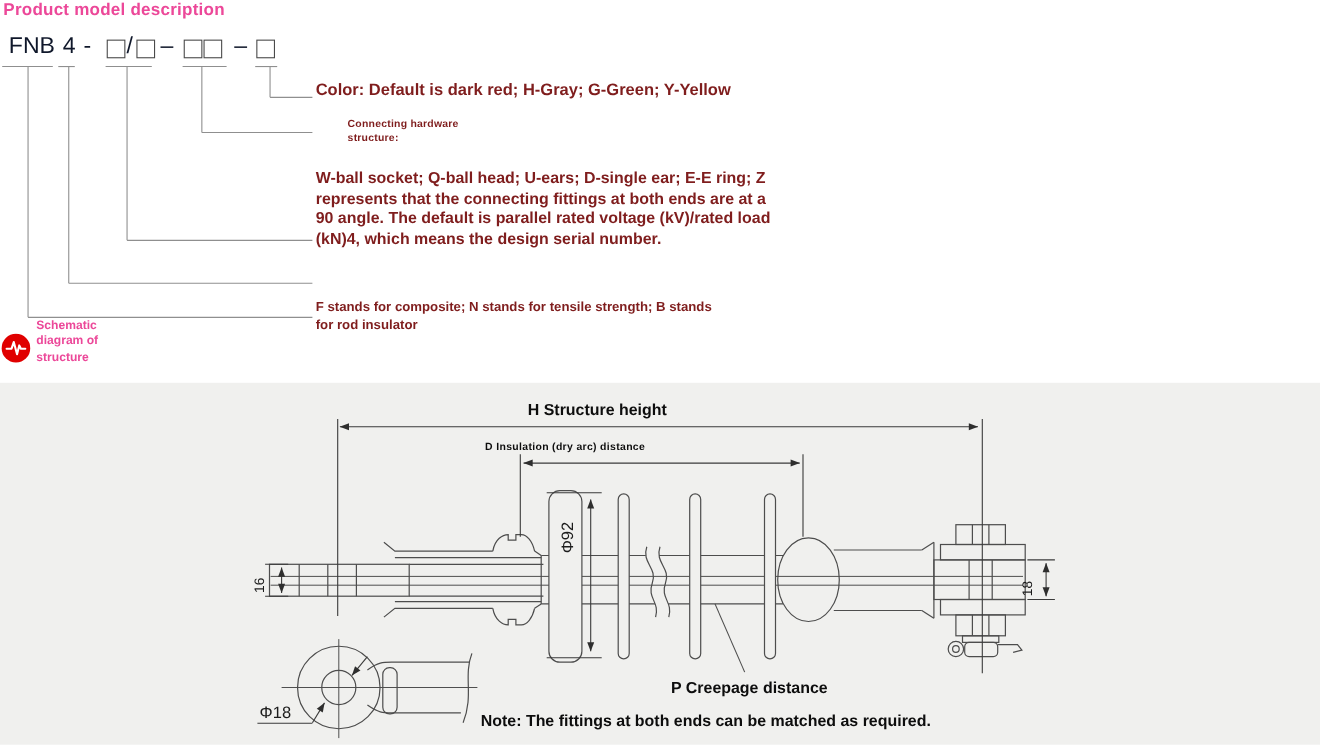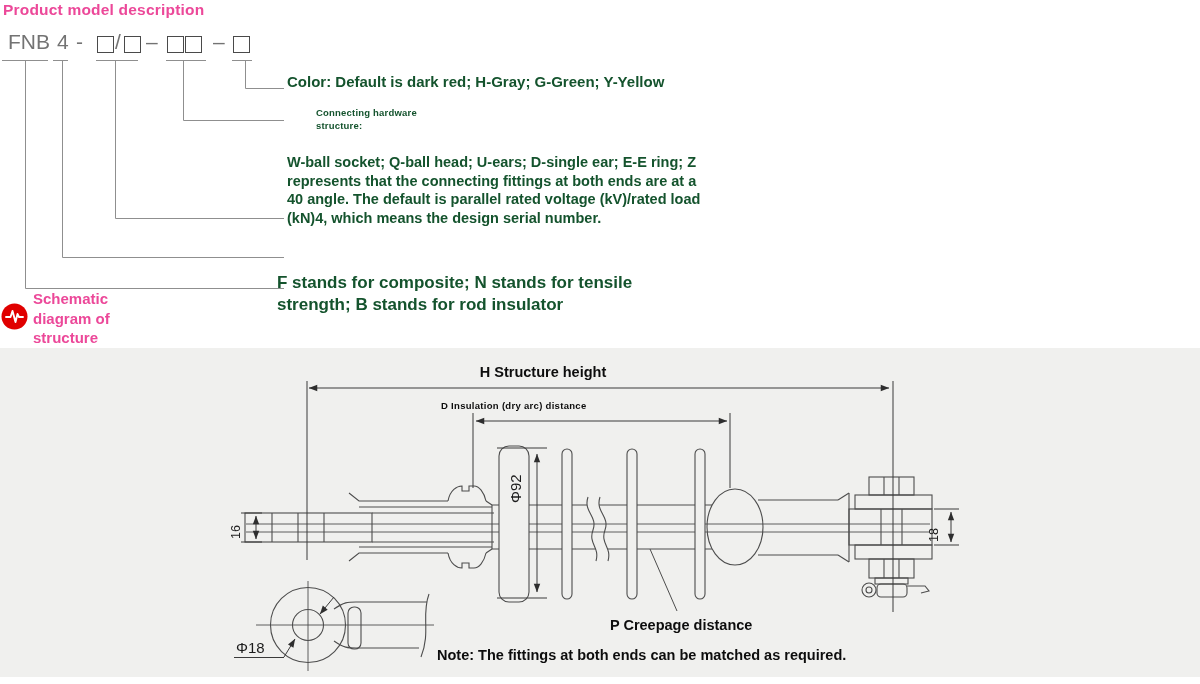--- a/index.html
+++ b/index.html
@@ -1,29 +1,29 @@
 <!DOCTYPE html>
 <html><head>
 <meta charset="utf-8">
 <style>
   html,body{margin:0;padding:0;background:#fff;}
   #stage{position:relative;width:1200px;height:684px;overflow:hidden;
          font-family:"Liberation Sans",sans-serif;background:#ffffff;}
   .abs{position:absolute;}
   .red{color:#ec4899;}
-  .bold{font-weight:bold;color:#14532d;}
+  .bold{font-weight:bold;color:#7f1d1d;}
   #page-title{left:3px;top:1px;font-size:15.5px;font-weight:bold;letter-spacing:0.2px;}
   #model-row{left:0;top:30px;height:30px;width:300px;}
-  .mc{position:absolute;top:0;font-size:21px;color:#737373;}
+  .mc{position:absolute;top:0;font-size:21px;color:#0f172a;}
   .mbox{position:absolute;top:6px;width:15px;height:15px;border:1.6px solid #4a4a4a;background:#fff;}
   #ann-color{left:287px;top:73px;font-size:15px;width:430px;}
   #ann-connect{left:287px;top:107px;font-size:9.5px;width:112px;line-height:1.35;letter-spacing:0.2px;margin-left:29px;}
   #ann-hardware{left:287px;top:153px;font-size:14.5px;width:424px;line-height:1.28;}
-  #ann-fnb{left:277px;top:272px;font-size:17px;width:368px;line-height:1.3;}
-  #schematic-label{left:33px;top:289px;font-size:15px;font-weight:bold;width:100px;line-height:1.3;}
+  #ann-fnb{left:287px;top:272px;font-size:12px;width:368px;line-height:1.3;}
+  #schematic-label{left:33px;top:289px;font-size:11px;font-weight:bold;width:100px;line-height:1.3;}
   #panel{left:0;top:348px;width:1200px;height:329px;background:#f0f0ee;}
   svg text{font-family:"Liberation Sans","DejaVu Sans",sans-serif;}
   .dimlabel{font-weight:bold;fill:#0d0d0d;}
   .numlabel{fill:#1c1c1c;font-weight:400;}
 </style>
 </head>
 <body>
 
 <div id="stage">
 
@@ -61,21 +61,21 @@
       <line x1="245.5" y1="88.5" x2="284" y2="88.5"></line>
       <line x1="183.5" y1="120.5" x2="284" y2="120.5"></line>
       <line x1="115.5" y1="218.5" x2="284" y2="218.5"></line>
       <line x1="62.5" y1="257.5" x2="284" y2="257.5"></line>
       <line x1="25.5" y1="288.5" x2="284" y2="288.5"></line>
     </g>
   </svg>
 
   <div class="abs bold" id="ann-color">Color: Default is dark red; H-Gray; G-Green; Y-Yellow</div>
   <div class="abs bold" id="ann-connect">Connecting hardware structure:</div>
-  <div class="abs bold" id="ann-hardware">W-ball socket; Q-ball head; U-ears; D-single ear; E-E ring; Z represents that the connecting fittings at both ends are at a 40 angle. The default is parallel rated voltage (kV)/rated load (kN)4, which means the design serial number.</div>
+  <div class="abs bold" id="ann-hardware">W-ball socket; Q-ball head; U-ears; D-single ear; E-E ring; Z represents that the connecting fittings at both ends are at a 90 angle. The default is parallel rated voltage (kV)/rated load (kN)4, which means the design serial number.</div>
   <div class="abs bold" id="ann-fnb">F stands for composite; N stands for tensile strength; B stands for rod insulator</div>
 
   <svg class="abs" style="left:1px;top:303px" width="27" height="27">
     <circle cx="13.5" cy="13.5" r="13" fill="#e00000"></circle>
     <polyline points="5,14 9.5,14 11.5,8 14.5,19 16.5,11 18,14 22,14" fill="none" stroke="#ffffff" stroke-width="1.9" stroke-linejoin="round" stroke-linecap="round"></polyline>
   </svg>
   <div class="abs red" id="schematic-label">Schematic diagram of structure</div>
 
   <div class="abs" id="panel"></div>
 

